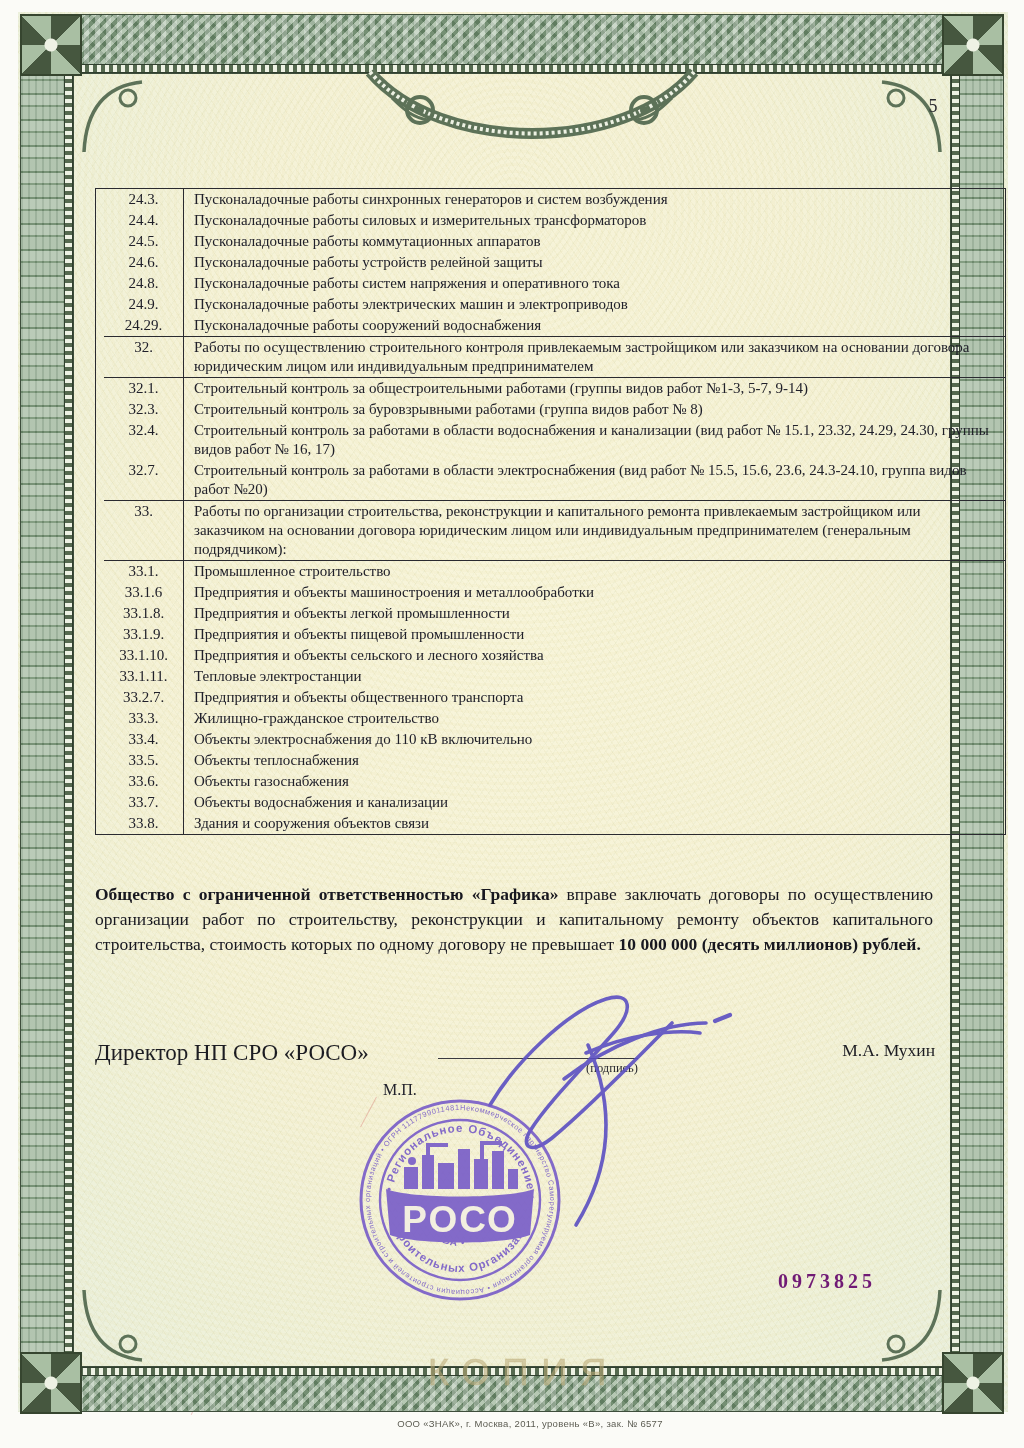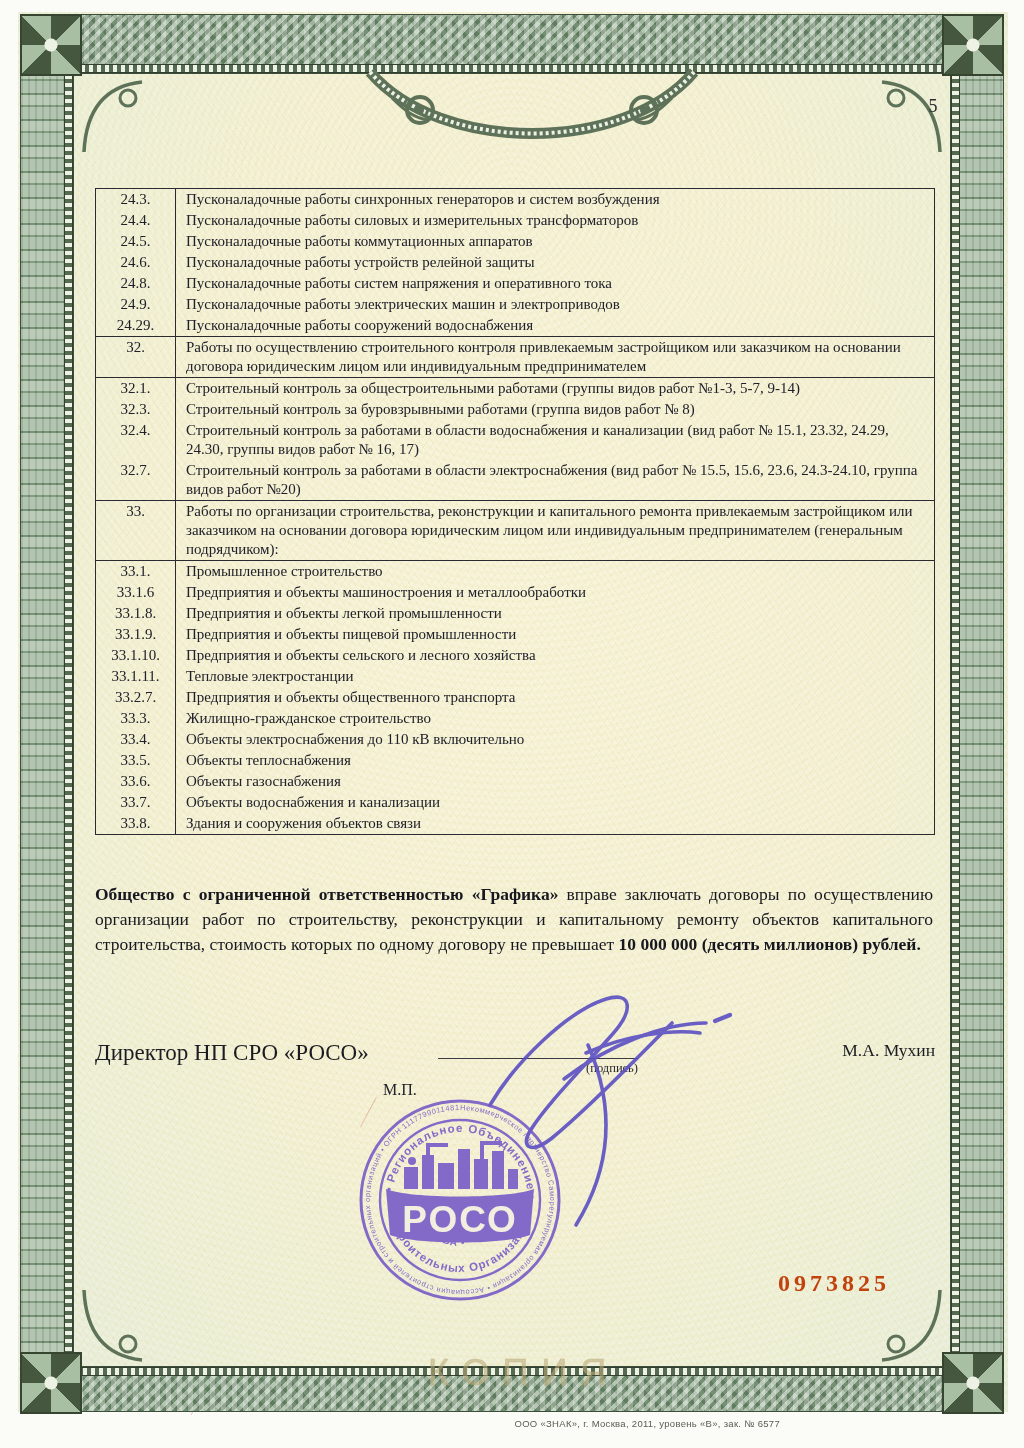--- a/index.html
+++ b/index.html
@@ -58,22 +58,22 @@
   .corner{
     position:absolute;width:62px;height:62px;box-sizing:border-box;border:2px solid #36452f;
     background:
       radial-gradient(circle at 50% 50%, #eef2e4 0 6px, rgba(0,0,0,0) 7px),
       repeating-conic-gradient(#46573f 0 45deg, #a9bfa3 45deg 90deg);
   }
   .arch{position:absolute;left:362px;top:58px;}
   .curl{position:absolute;}
   
   .works-table{
-    position:absolute;left:95px;top:188px;width:840px;box-sizing:border-box;
-    border:1.5px solid #2a2a30;font-size:15px;line-height:19px;color:#20202a;
+    position:absolute;left:95px;top:188px;width:911px;box-sizing:border-box;
+    border:1.5px solid #2a2a30;font-size:15px;line-height:19px;color:#20202a;padding-left:8px;
   }
   .tsection{border-top:1.5px solid #2a2a30;}
   .tsection:first-child{border-top:none;}
   .trow{display:flex;align-items:stretch;}
   .tnum{width:80px;flex:0 0 80px;border-right:1.5px solid #2a2a30;text-align:center;padding:1px 2px;box-sizing:border-box;}
   .ttext{flex:1;padding:1px 10px 1px 10px;}
   
   .decision{
     position:absolute;left:95px;top:864px;width:838px;
     font-size:17.5px;line-height:25px;text-align:justify;color:#17171f;
@@ -82,28 +82,28 @@
   
   .sig-label{position:absolute;left:95px;top:1040px;font-size:23px;}
   .sig-line{position:absolute;left:438px;top:1058px;width:200px;border-top:1.5px solid #3a3a40;}
   .sig-caption{position:absolute;left:438px;top:1061px;width:200px;text-align:right;font-size:12.5px;color:#2a2a30;}
   .sig-name{position:absolute;left:795px;top:1040px;width:140px;text-align:right;font-size:17.5px;}
   .seal-mark{position:absolute;left:383px;top:1081px;font-size:16px;color:#22222c;}
   .signature-svg{position:absolute;left:468px;top:983px;}
   .stamp-svg{position:absolute;left:352px;top:1093px;opacity:.88;}
   
   .page-number{position:absolute;left:918px;top:96px;width:30px;text-align:center;font-size:18px;color:#2a2a30;}
-  .serial{position:absolute;left:778px;top:1270px;font-size:24px;font-weight:bold;letter-spacing:4px;color:#c2410c;}
+  .serial{position:absolute;left:778px;top:1270px;font-size:20px;font-weight:bold;letter-spacing:4px;color:#701a75;}
   .copy-watermark{
     position:absolute;left:428px;top:1352px;font-family:"Liberation Sans",sans-serif;
     font-size:36px;font-weight:normal;letter-spacing:13px;color:rgba(186,170,118,.55);
     -webkit-text-stroke:1px rgba(186,170,118,.35);
   }
   .imprint{
-    position:absolute;left:280px;top:1418px;width:500px;text-align:right;
+    position:absolute;left:280px;top:1418px;width:500px;text-align:center;
     font-family:"Liberation Sans",sans-serif;font-size:9.5px;color:#5c5c52;letter-spacing:.3px;
   }
 </style>
 </head>
 <body>
 
 <div class="paper"></div>
 <div class="hairline" style="left:368px;top:1095px;height:34px;transform:rotate(28deg);"></div>
 <div class="hairline" style="left:196px;top:1390px;height:26px;transform:rotate(24deg);"></div>
 

